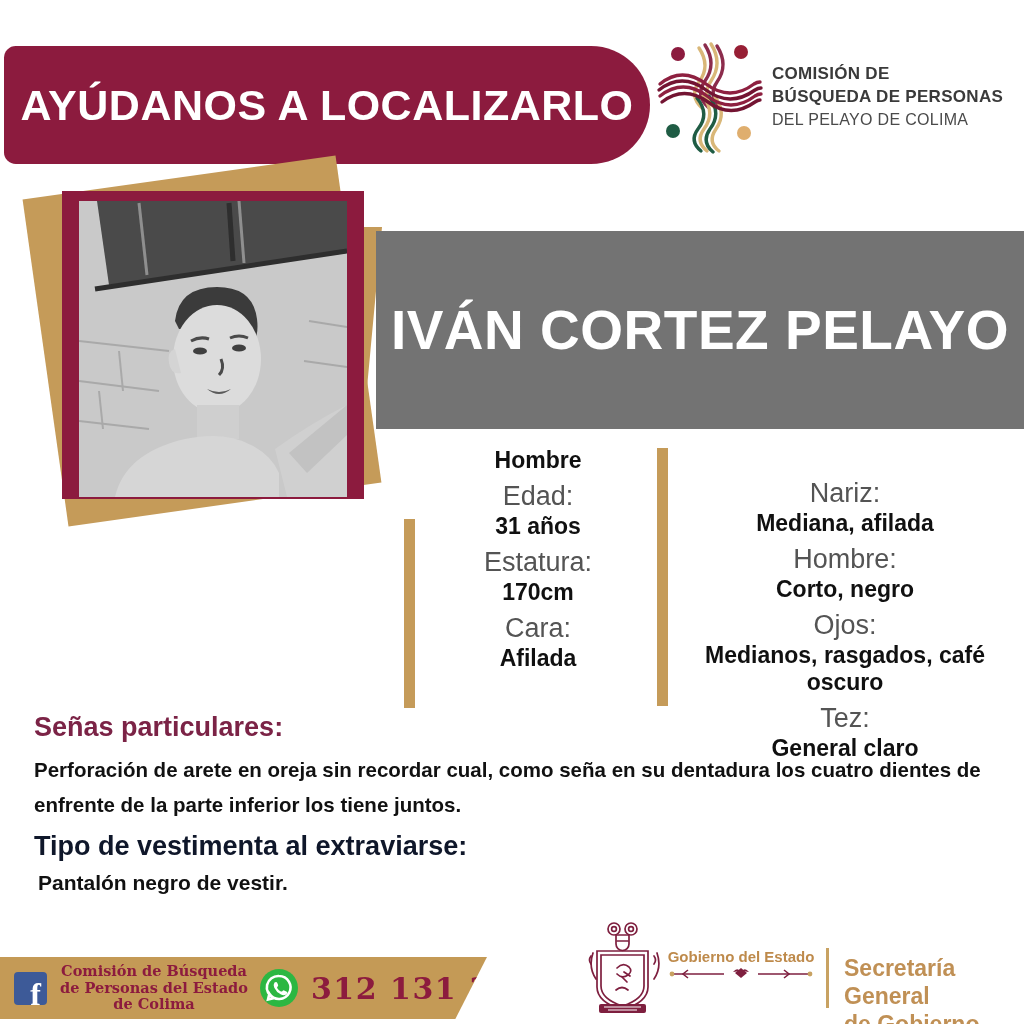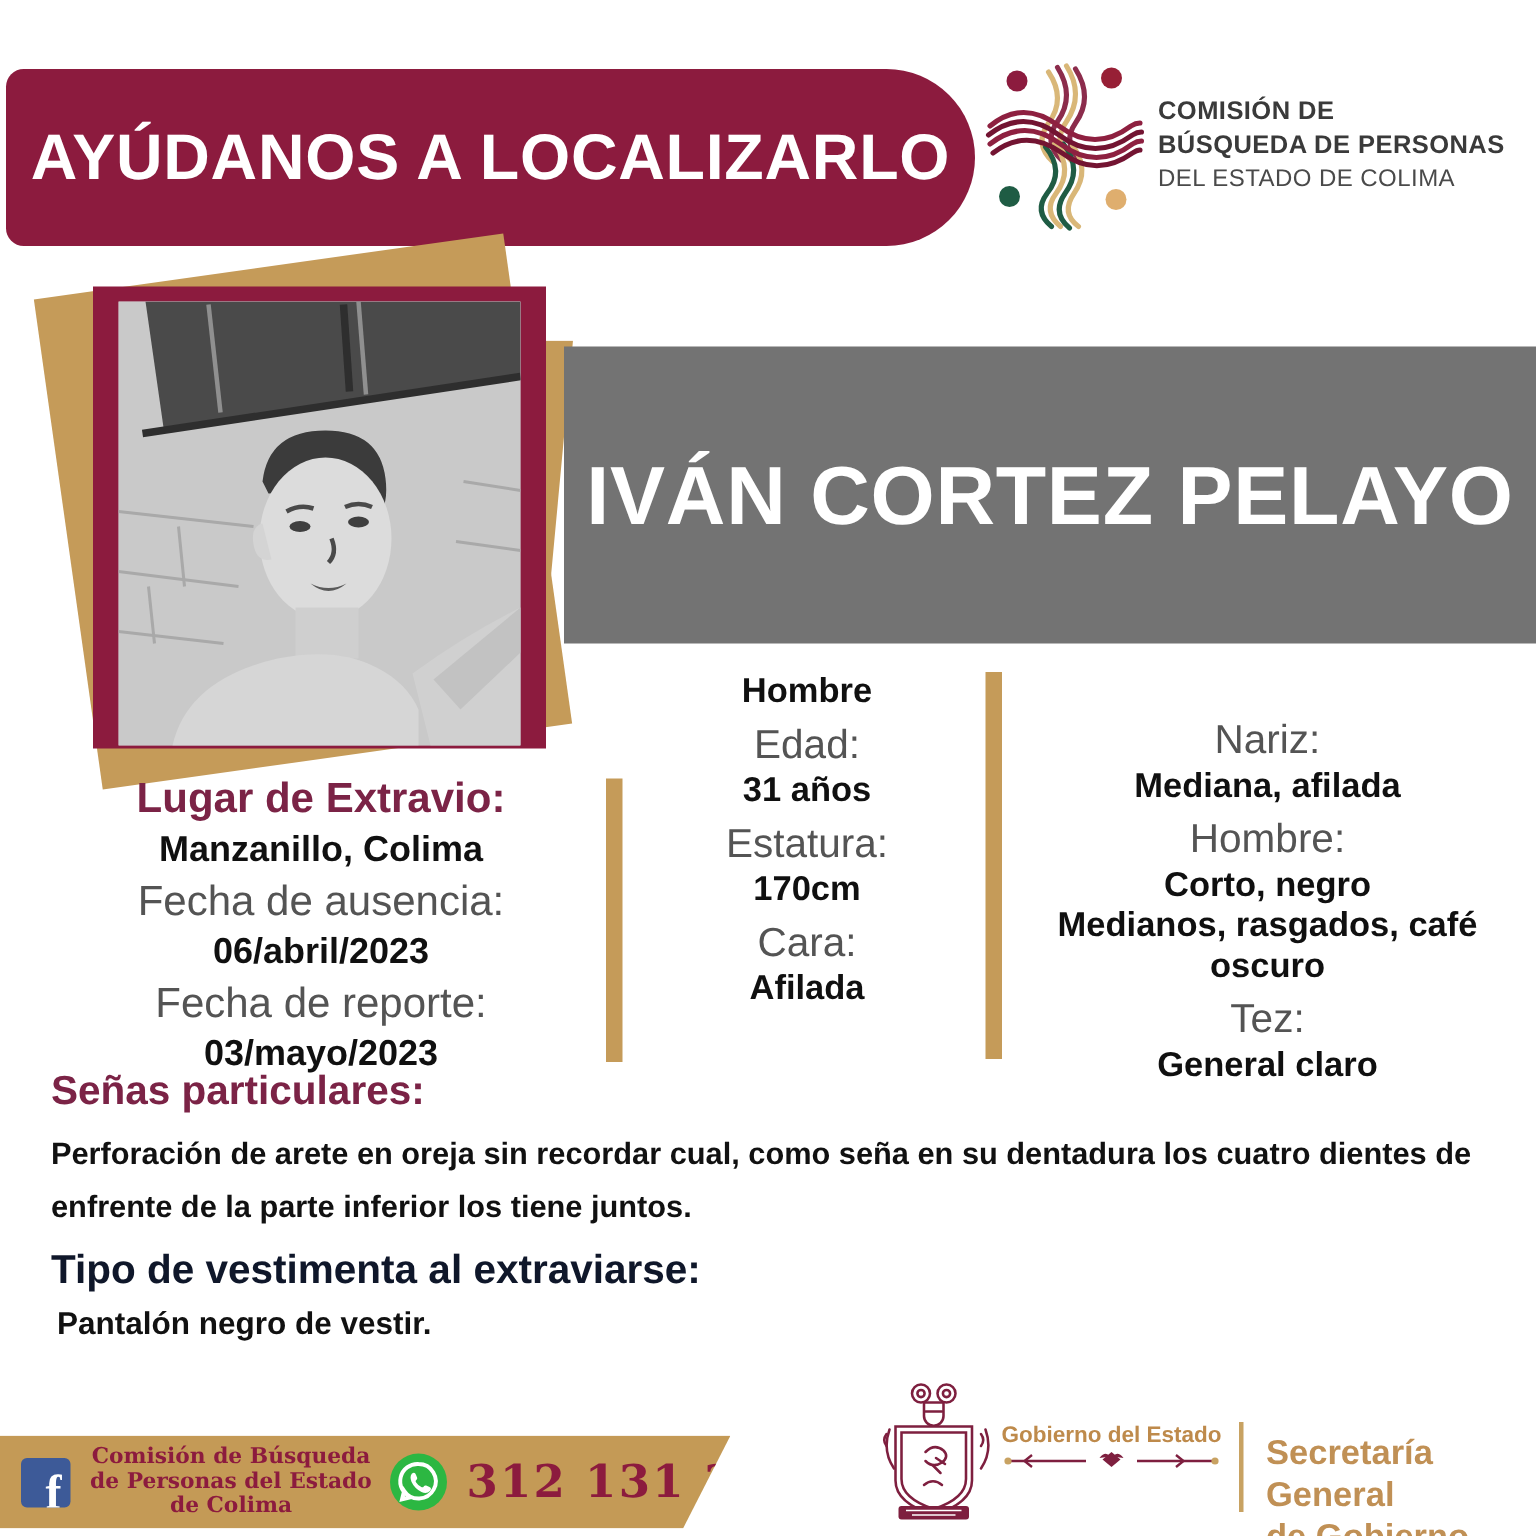--- a/index.html
+++ b/index.html
@@ -104,21 +104,21 @@
 
       <circle cx="26" cy="22" r="7" fill="#8c1b3e" stroke="none"></circle>
       <circle cx="89" cy="20" r="7" fill="#971f35" stroke="none"></circle>
       <circle cx="21" cy="99" r="7" fill="#1f5c44" stroke="none"></circle>
       <circle cx="92" cy="101" r="7" fill="#dfae6e" stroke="none"></circle>
     </g>
   </svg>
   <div class="logo-text">
     <div class="l1">COMISIÓN DE</div>
     <div class="l2">BÚSQUEDA DE PERSONAS</div>
-    <div class="l3">DEL ESTADO DE COLIMA</div>
+    <div class="l3">DEL PELAYO DE COLIMA</div>
   </div>
 
   <div class="tan-square"></div>
   <div class="tan-ribbon"></div>
   <div class="maroon-square"></div>
   <div class="photo">
     <svg width="268" height="296" viewBox="0 0 268 296">
       <rect width="268" height="296" fill="#c9c9c9"></rect>
 
       <g stroke="#a9a9a9" stroke-width="2">
@@ -158,47 +158,40 @@
       <path d="M36,296 q10,-44 70,-58 q40,-8 66,6 q20,10 28,28 l0,24 z" fill="#d6d6d6"></path>
       <path d="M196,248 q36,-26 72,-44 l0,92 -60,0 z" fill="#d0d0d0"></path>
       <path d="M210,252 l58,-48 0,30 -40,38 z" fill="#c2c2c2"></path>
     </svg>
   </div>
 
   <div class="name-banner">
     <span>IVÁN CORTEZ PELAYO</span>
   </div>
 
-  <div class="col-left">
-    <div class="heading">Lugar de Extravio:</div>
-    <div class="place">Manzanillo, Colima</div>
-    <div class="flabel">Fecha de ausencia:</div>
-    <div class="fdate">06/abril/2023</div>
-    <div class="flabel">Fecha de reporte:</div>
-    <div class="fdate">03/mayo/2023</div>
-  </div>
 
   <div class="bar bar-mid"></div>
   <div class="bar bar-right"></div>
 
   <div class="col-attr col-mid">
     <div class="attr-value">Hombre</div>
     <div class="attr-label">Edad:</div>
     <div class="attr-value">31 años</div>
     <div class="attr-label">Estatura:</div>
     <div class="attr-value">170cm</div>
     <div class="attr-label">Cara:</div>
     <div class="attr-value">Afilada</div>
   </div>
 
   <div class="col-attr col-right">
     <div class="attr-label">Nariz:</div>
     <div class="attr-value">Mediana, afilada</div>
     <div class="attr-label">Hombre:</div>
     <div class="attr-value">Corto, negro</div>
+    <div class="attr-label">Ojos:</div>
     <div class="attr-value">Medianos, rasgados, café oscuro</div>
     <div class="attr-label">Tez:</div>
     <div class="attr-value">General claro</div>
   </div>
 
   <div class="senas-h">Señas particulares:</div>
   <div class="senas-t">Perforación de arete en oreja sin recordar cual, como seña en su dentadura los cuatro dientes de enfrente de la parte inferior los tiene juntos.</div>
 
   <div class="vest-h">Tipo de vestimenta al extraviarse:</div>
   <div class="vest-t">Pantalón negro de vestir.</div>

